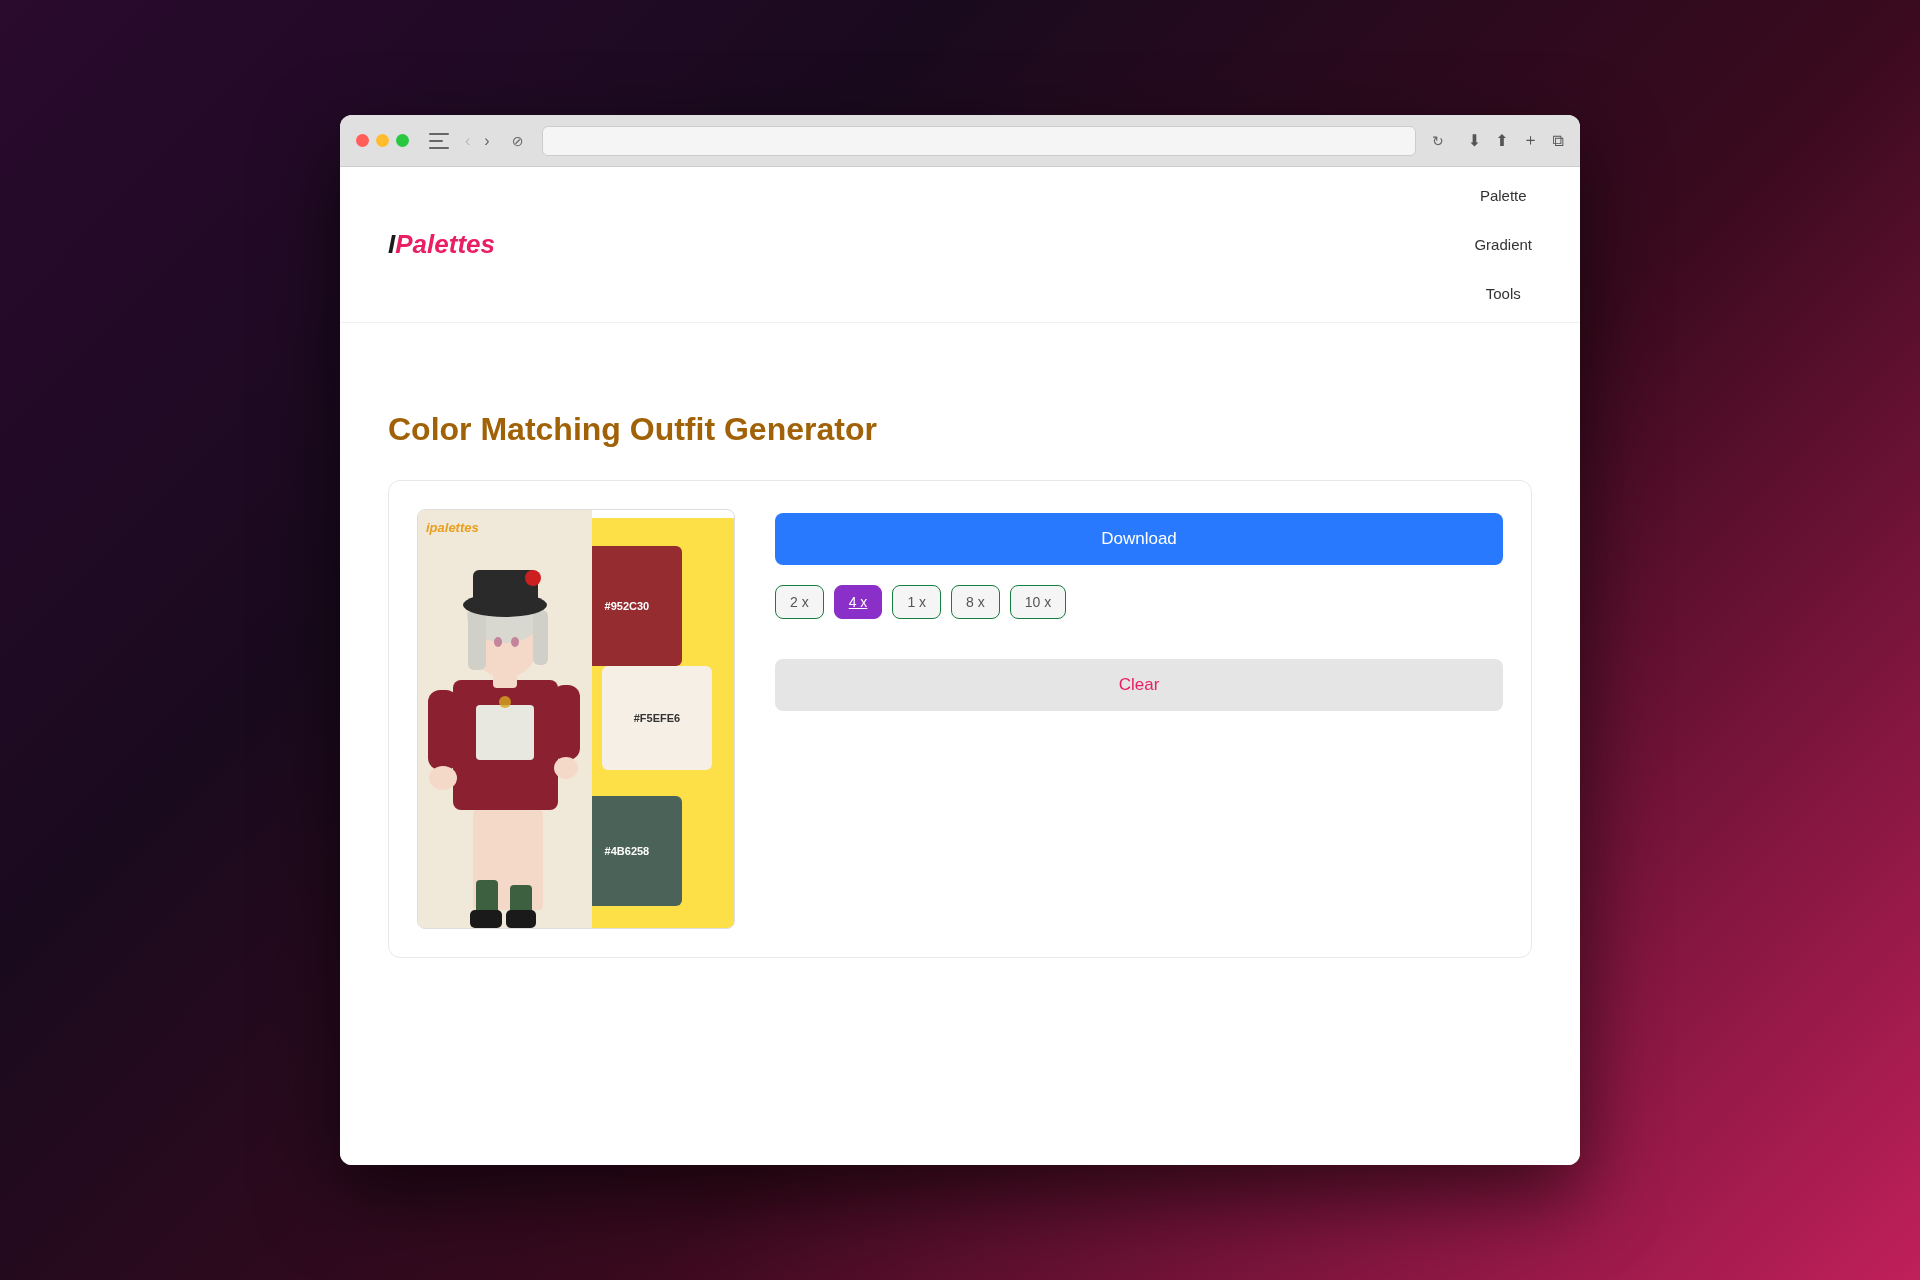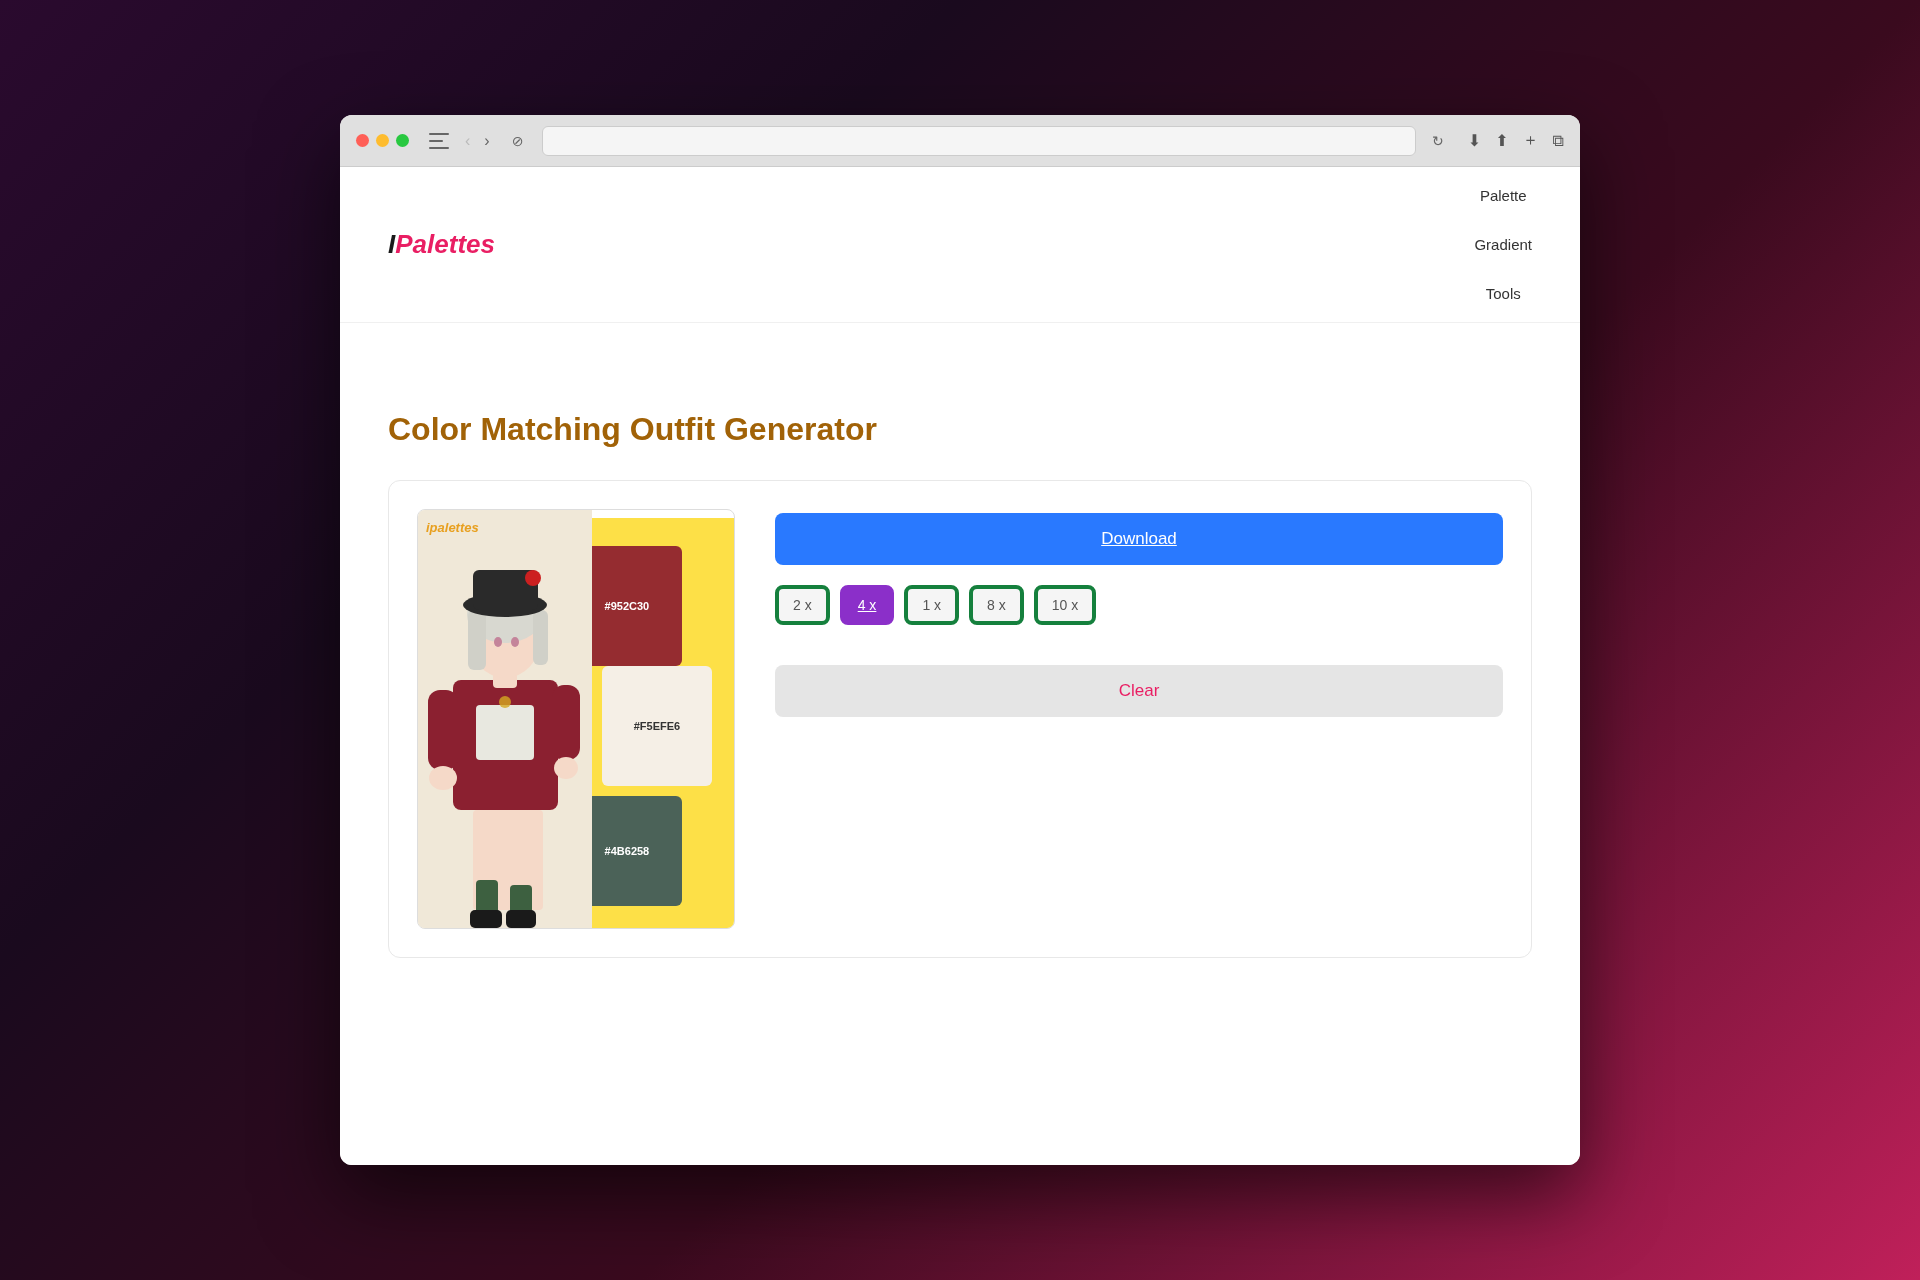--- a/index.html
+++ b/index.html
@@ -205,33 +205,32 @@
       background: #2979ff;
       color: white;
       border: none;
       border-radius: 8px;
       padding: 16px 32px;
       font-size: 17px;
       font-weight: 500;
       cursor: pointer;
       width: 100%;
       text-align: center;
-      text-decoration: underline;
     }
 
     .count-options {
       display: flex;
       gap: 10px;
       align-items: center;
     }
 
     .count-btn {
       padding: 8px 14px;
       border-radius: 8px;
-      border: 4px solid #15803d;
+      border: 1px solid #15803d;
       background: #f5f5f5;
       color: #555;
       font-size: 14px;
       cursor: pointer;
     }
 
     .count-btn.active {
       background: #8b2fc9;
       color: white;
       border-color: #8b2fc9;
@@ -292,21 +291,21 @@
       top: 28px;
       left: -20px;
       display: flex;
       align-items: center;
       justify-content: center;
     }
 
     .swatch-2 {
       position: absolute;
       width: 110px;
-      height: 120px;
+      height: 104px;
       background: #f5efe6;
       border-radius: 6px;
       top: 148px;
       left: 10px;
       display: flex;
       align-items: center;
       justify-content: center;
     }
 
     .swatch-3 {

